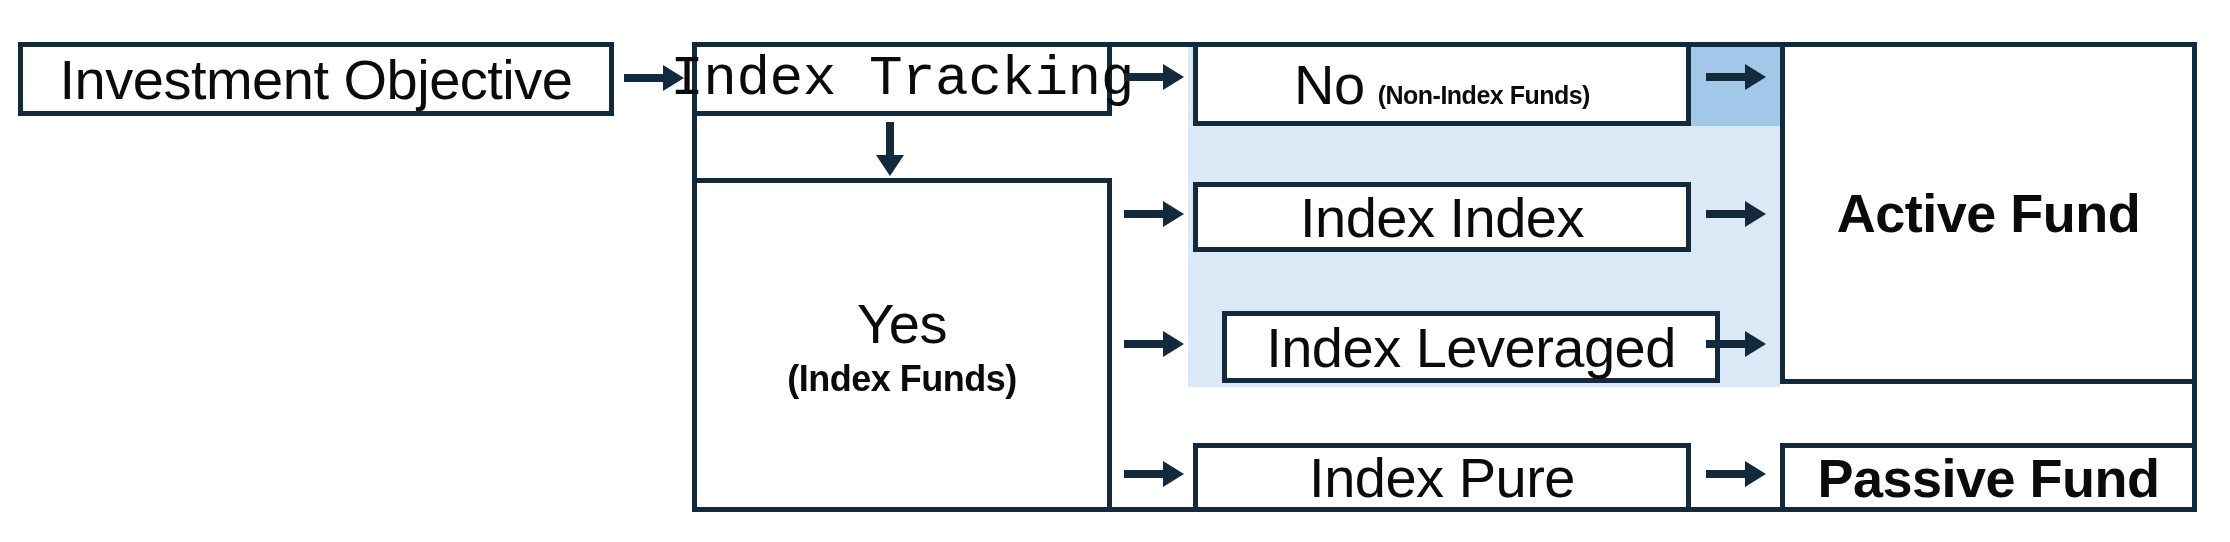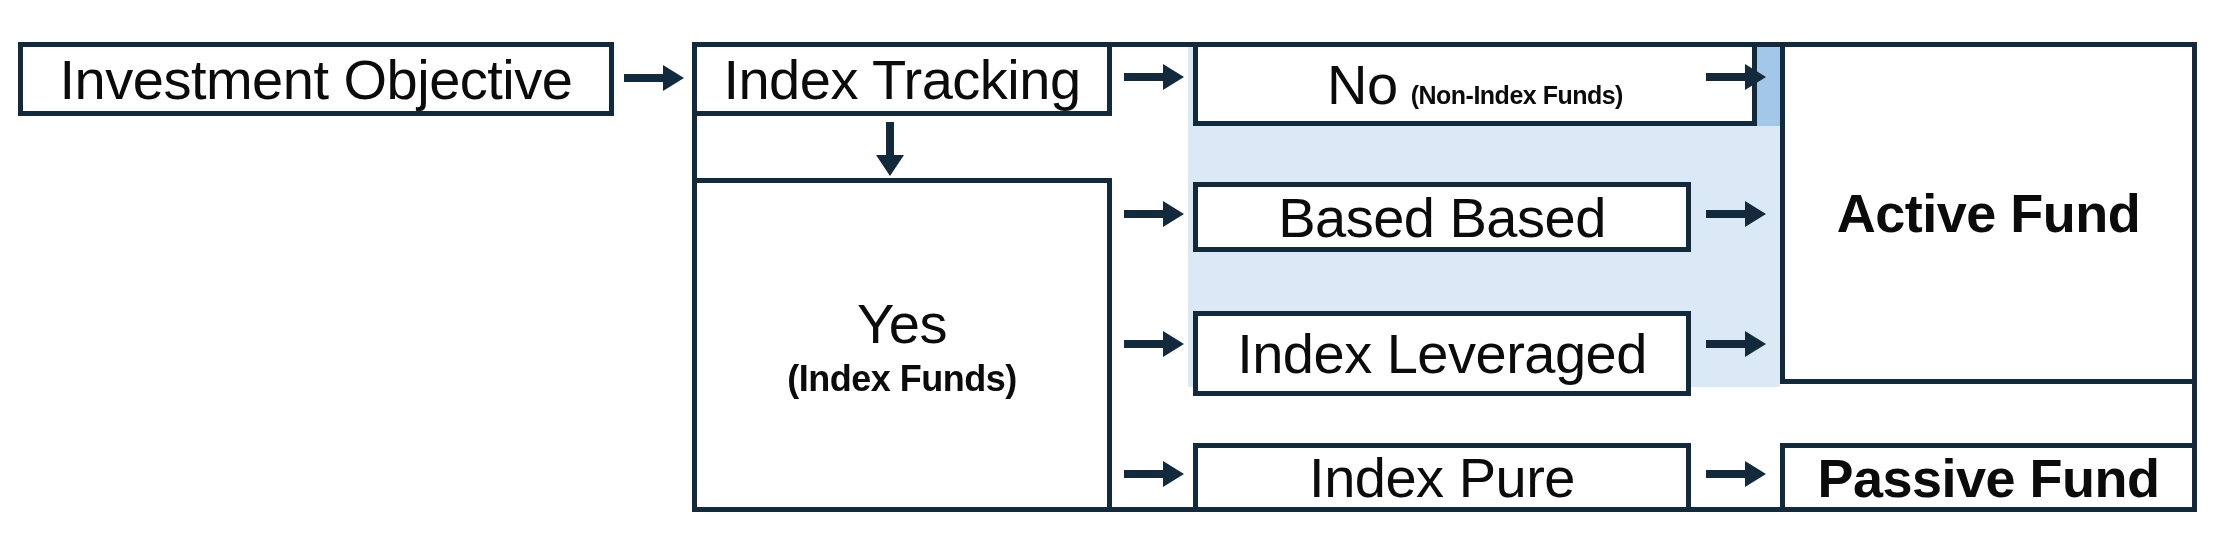--- a/index.html
+++ b/index.html
@@ -16,25 +16,25 @@
   .grid-top{left:692px;top:42px;width:1505px;height:5px;}
   .grid-bottom{left:692px;top:507px;width:1505px;height:5px;}
   .connector-left{left:692px;top:116px;width:5px;height:66px;}
   .gap-right{left:2192px;top:384px;width:5px;height:59px;}
   
   .box{
     position:absolute;box-sizing:border-box;background:#ffffff;
     border:5px solid #13293c;display:flex;align-items:center;justify-content:center;
   }
   .b-io{left:18px;top:42px;width:596px;height:74px;}
-  .b-it{left:692px;top:42px;width:420px;height:74px;}
+  .b-it{left:692px;top:42px;width:420px;height:74px;font-family:Liberation Mono, monospace;}
   .b-yes{left:692px;top:178px;width:420px;height:334px;flex-direction:column;gap:2px;}
-  .b-no{left:1193px;top:42px;width:564px;height:84px;}
+  .b-no{left:1193px;top:42px;width:498px;height:84px;}
   .b-ib{left:1193px;top:182px;width:498px;height:70px;}
-  .b-il{left:1193px;top:311px;width:498px;height:85px;}
+  .b-il{left:1222px;top:311px;width:498px;height:72px;}
   .b-ip{left:1193px;top:443px;width:498px;height:69px;}
   .b-active{left:1780px;top:42px;width:417px;height:342px;}
   .b-passive{left:1780px;top:443px;width:417px;height:69px;}
   
   .lbl{font-size:56px;font-weight:400;letter-spacing:-0.5px;white-space:nowrap;}
   .sub-bold{font-size:25px;font-weight:700;letter-spacing:-0.5px;white-space:nowrap;}
   .yes-sub{font-size:36px;font-weight:700;letter-spacing:-0.5px;}
   .fund{font-size:54px;font-weight:700;letter-spacing:-0.5px;white-space:nowrap;}
   .baseline-row{display:flex;align-items:baseline;gap:13px;}
   
@@ -82,21 +82,21 @@
       <span class="sub-bold">(Non-Index Funds)</span>
     </span>
   </div>
 
   <div class="box b-yes">
     <span class="lbl">Yes</span>
     <span class="yes-sub">(Index Funds)</span>
   </div>
 
   <div class="box b-ib">
-    <span class="lbl">Based Based</span>
+    <span class="lbl">Index Index</span>
   </div>
 
   <div class="box b-il">
     <span class="lbl">Index Leveraged</span>
   </div>
 
   <div class="box b-ip">
     <span class="lbl">Index Pure</span>
   </div>
 

